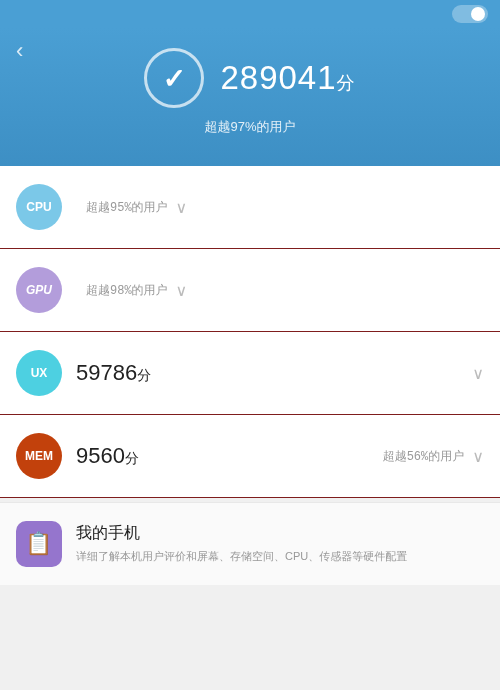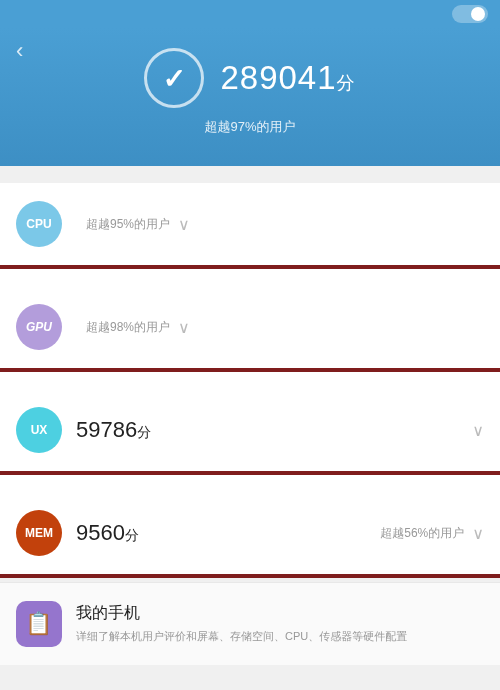--- a/index.html
+++ b/index.html
@@ -92,23 +92,22 @@
 
     
     .score-list {
       background: white;
       margin: 0;
     }
     .score-item {
       display: flex;
       align-items: center;
       padding: 18px 16px;
-      border-bottom: 4px solid #7f1d1d;
+      border-bottom: 1px solid #7f1d1d;
       background: white;
-      margin-top: 17px;
     }
     .badge {
       width: 46px;
       height: 46px;
       border-radius: 50%;
       display: flex;
       align-items: center;
       justify-content: center;
       font-size: 12px;
       font-weight: bold;
@@ -129,20 +128,21 @@
     }
     .item-score-unit {
       font-size: 14px;
     }
     .item-percentile {
       font-size: 12px;
       color: #999;
       margin-left: 10px;
       flex-shrink: 0;
       min-width: 80px;
+      font-family: Liberation Mono, monospace;
     }
     .chevron {
       color: #bbb;
       font-size: 16px;
       margin-left: 8px;
       flex-shrink: 0;
     }
 
     
     .my-phone {

